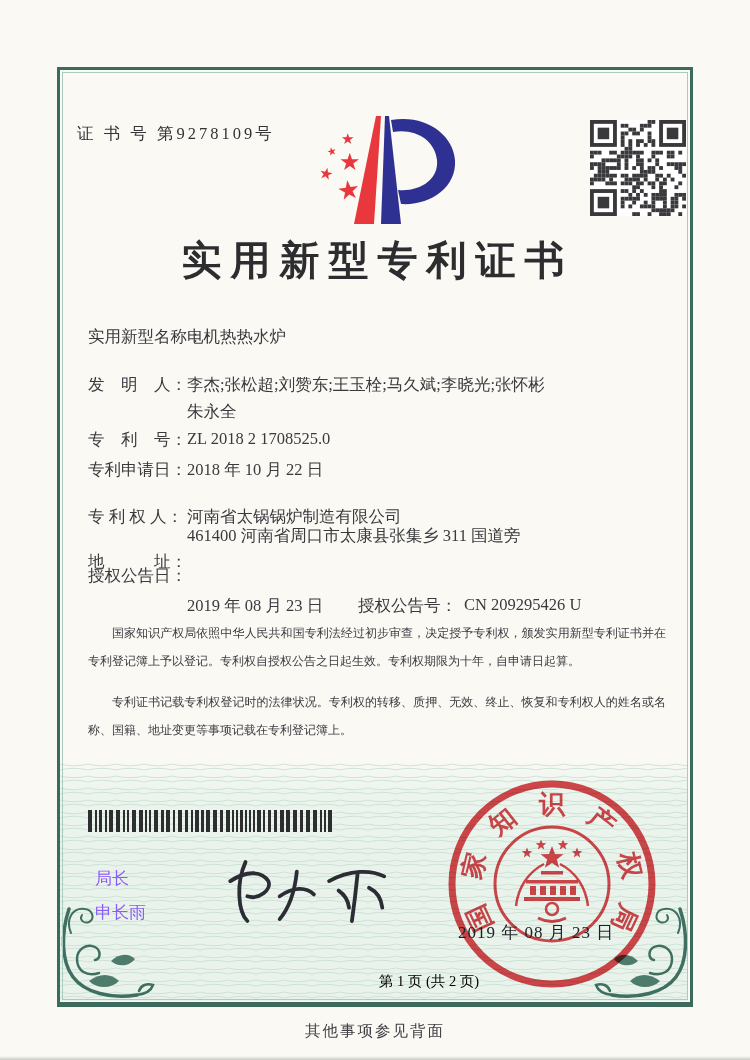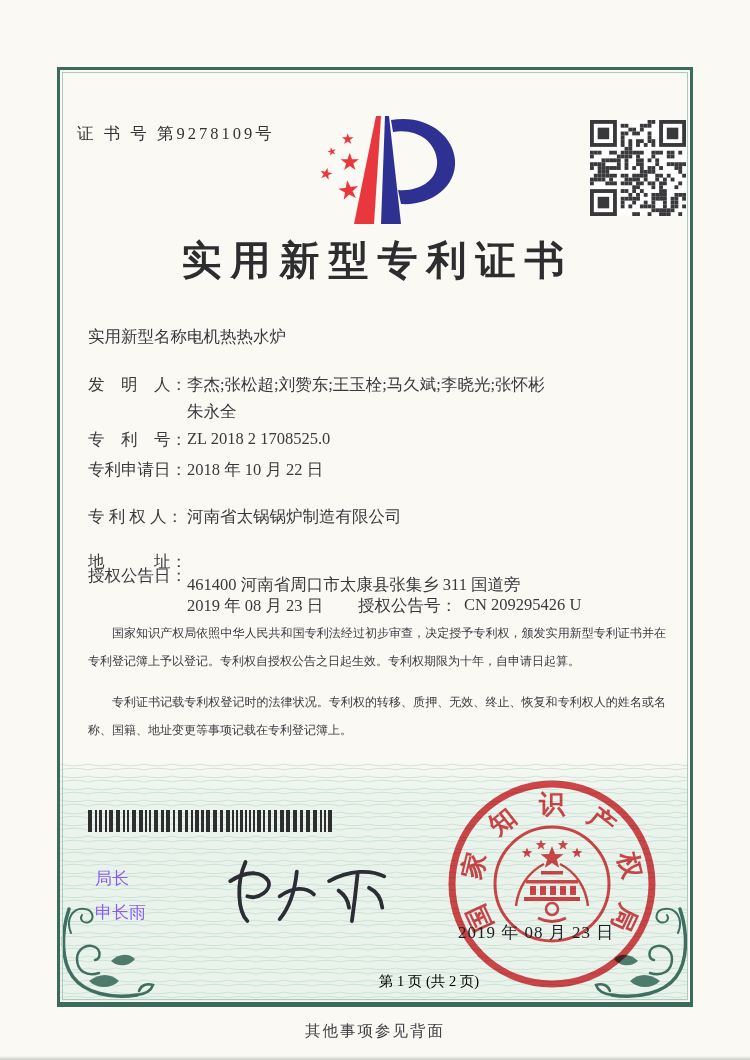--- a/index.html
+++ b/index.html
@@ -377,21 +377,21 @@
   <div class="lbl" style="top:429px;">专　利　号：</div>
   <div class="val" style="top:429px;">ZL 2018 2 1708525.0</div>
 
   <div class="lbl" style="top:459px;">专利申请日：</div>
   <div class="val" style="top:459px;">2018 年 10 月 22 日</div>
 
   <div class="lbl" style="top:506px;">专 利 权 人：</div>
   <div class="val" style="top:506px;">河南省太锅锅炉制造有限公司</div>
 
   <div class="lbl" style="top:551px;">地　　　址：</div>
-  <div class="val" style="top:574px;">461400 河南省周口市太康县张集乡 311 国道旁</div>
+  <div class="val" style="top:525px;">461400 河南省周口市太康县张集乡 311 国道旁</div>
 
   <div class="lbl" style="top:565px;">授权公告日：</div>
   <div class="val" style="top:595px;">2019 年 08 月 23 日</div>
   <div class="lbl grant-lbl2" style="top:595px;">授权公告号：</div>
   <div class="val grant-val2" style="top:595px;">CN 209295426 U</div>
 
   <div class="body-text">
     <p>国家知识产权局依照中华人民共和国专利法经过初步审查，决定授予专利权，颁发实用新型专利证书并在专利登记簿上予以登记。专利权自授权公告之日起生效。专利权期限为十年，自申请日起算。</p>
     <p>专利证书记载专利权登记时的法律状况。专利权的转移、质押、无效、终止、恢复和专利权人的姓名或名称、国籍、地址变更等事项记载在专利登记簿上。</p>
   </div>

